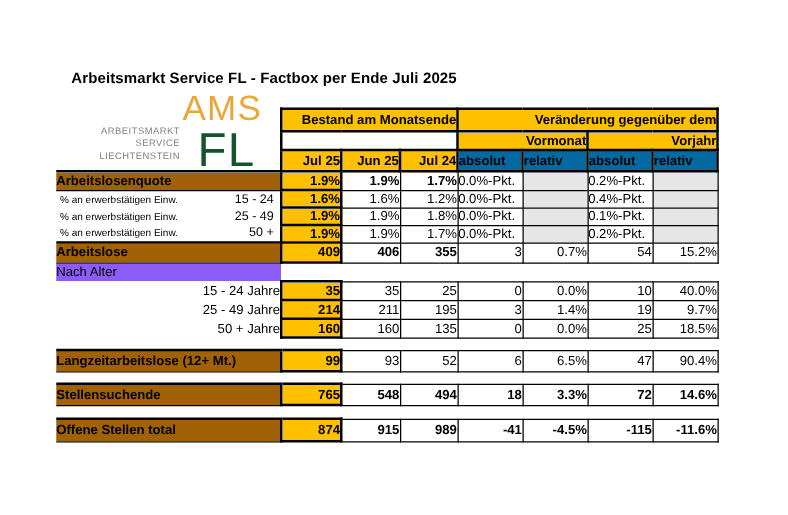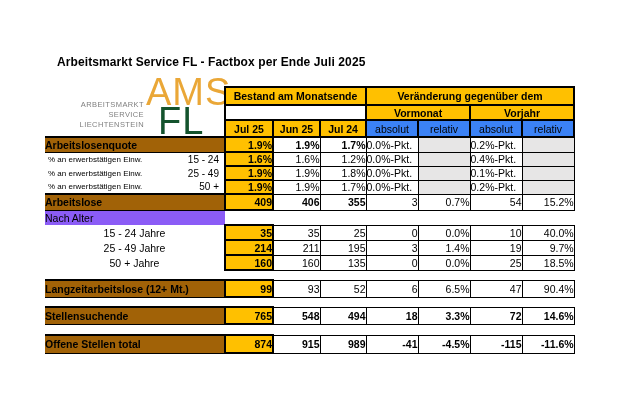--- a/index.html
+++ b/index.html
@@ -1,49 +1,49 @@
 <!DOCTYPE html>
 <html><head>
 <meta charset="utf-8">
 <style>
   html,body{margin:0;padding:0;background:#fff;}
   .canvas{position:relative;width:630px;height:412px;background:#ffffff;
           font-family:"Liberation Sans",sans-serif;color:#000;overflow:hidden;}
 
   .title{position:absolute;left:57px;top:55px;font-size:12px;font-weight:bold;letter-spacing:.1px;}
 
-  .logo-ams{position:absolute;left:146px;top:73px;font-size:38px;line-height:1;color:#EAA737;letter-spacing:1px;}
+  .logo-ams{position:absolute;left:146px;top:73px;font-size:28px;line-height:1;color:#EAA737;letter-spacing:1px;}
   .logo-fl{position:absolute;left:158px;top:102px;font-size:38px;line-height:1;color:#14532d;letter-spacing:1px;}
   .logo-org{position:absolute;left:40px;top:100px;width:104px;text-align:right;
             font-size:7.5px;line-height:1.32;color:#7F7F7F;letter-spacing:.4px;}
 
   table.fb{position:absolute;left:45px;top:86px;border-collapse:collapse;table-layout:fixed;width:529px;}
   table.fb td{padding:0;overflow:hidden;white-space:nowrap;vertical-align:middle;font-size:10.5px;}
 
   
-  .hgold{background:#FFC000;border:2px solid #000;font-weight:bold;text-align:center;}
+  .hgold{background:#FFC000;border:2px solid #000;font-weight:bold;text-align:right;}
   .hwhite{background:#fff;border:2px solid #000;}
-  .hwb{background:#3b82f6;border:2px solid #000;font-weight:normal;text-align:center;}
+  .hwb{background:#0369a1;border:2px solid #000;font-weight:bold;text-align:left;}
 
   
   .gold{background:#FFC000;border:2px solid #000;font-weight:bold;text-align:right;padding-right:5px;}
   .wb{background:#fff;border:1.5px solid #000;font-weight:bold;text-align:right;padding-right:5px;}
   .w{background:#fff;border:1.5px solid #000;text-align:right;padding-right:5px;}
   .pkt{background:#fff;border:1.5px solid #000;text-align:left;padding-right:5px;font-size:8.5px;}
   .gr{background:#E7E6E6;border:1.5px solid #000;}
   .nob{border:none;background:transparent;}
 
   
   .band{background:#a16207;border-top:2px solid #000;border-bottom:1.5px solid #000;
         font-weight:bold;padding-left:3px;}
   .secband{background:#8b5cf6;padding-left:3px;}
   .plabel-wrap{display:flex;justify-content:space-between;align-items:center;padding:0 5px 0 3px;}
   .ptext{font-size:8px;}
   .psub{font-size:10px;}
-  .alabel{text-align:center;padding-right:5px;}
+  .alabel{text-align:right;padding-right:5px;}
 </style>
 </head>
 <body>
 
 <div class="canvas">
 
   <div class="title">Arbeitsmarkt Service FL - Factbox per Ende Juli 2025</div>
 
   <div class="logo-ams">AMS</div>
   <div class="logo-fl">FL</div>

